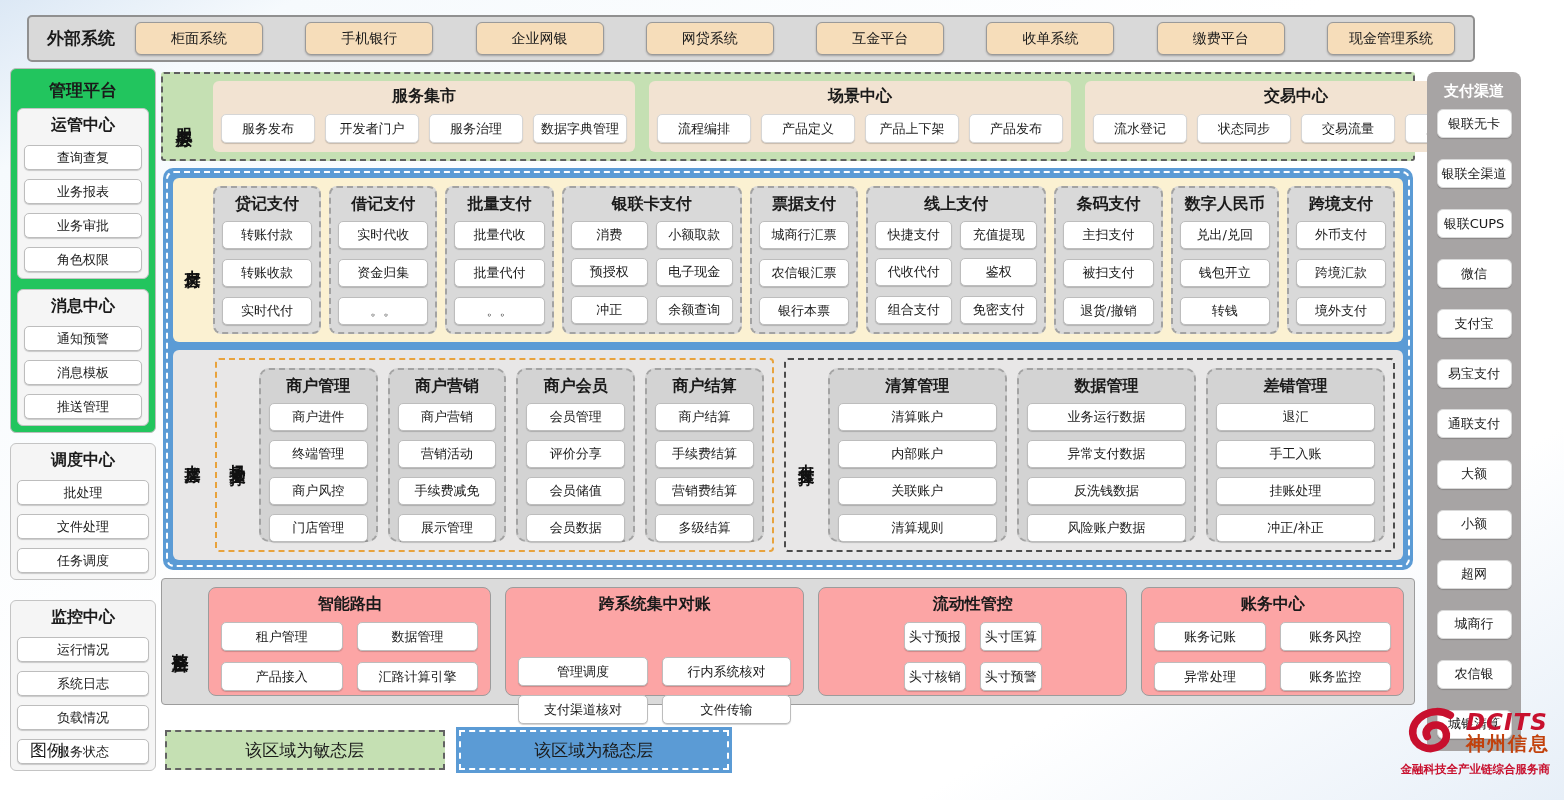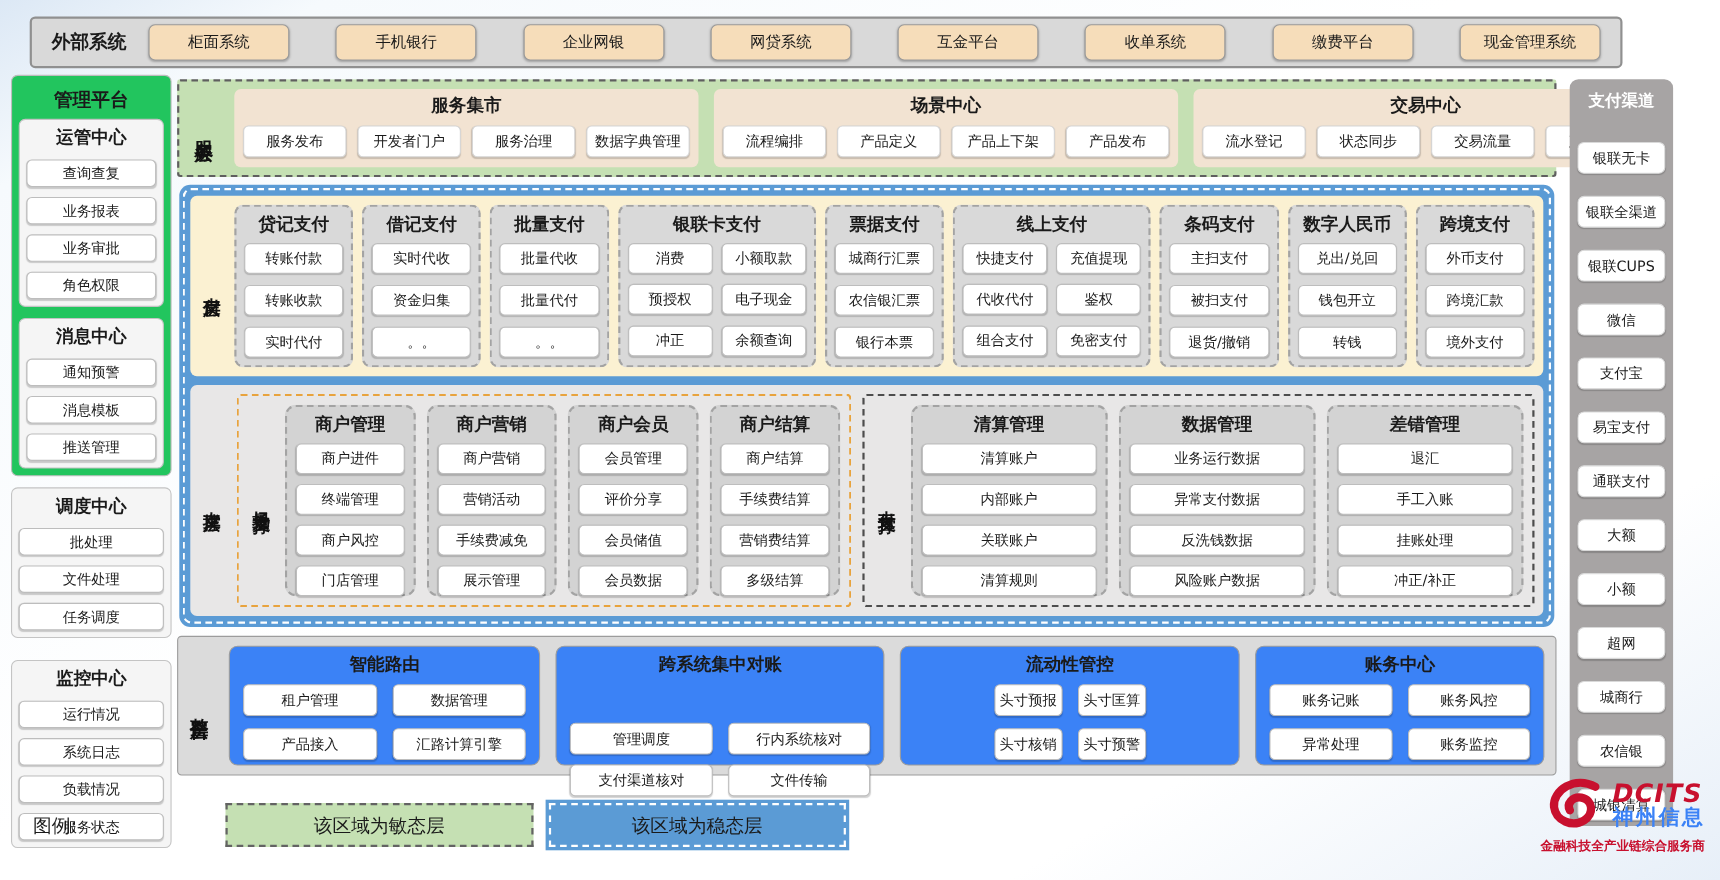--- a/index.html
+++ b/index.html
@@ -61,44 +61,44 @@
   .sup-group .vlabel{width:24px;font-size:16px;letter-spacing:2px;}
   .scol{flex:1;background:#d3d3d3;border:2px dashed #a3a3a3;border-radius:10px;box-sizing:border-box;
       padding:6px 8px 8px;display:flex;flex-direction:column;min-width:0;}
   .scol.wider{flex:1.25;}
   .shd{font-weight:bold;font-size:16px;text-align:center;margin-bottom:6px;white-space:nowrap;}
   .sitems{display:flex;flex-direction:column;gap:9px;flex:1;justify-content:space-between;}
   
   .integration{position:absolute;left:161px;top:578px;width:1254px;height:127px;background:#dbdbdb;border:1px solid #9c9c9c;
       border-radius:4px;box-sizing:border-box;display:flex;align-items:stretch;padding:8px 10px 8px 6px;gap:14px;}
   .integration .vlabel{width:26px;font-size:17px;letter-spacing:2px;}
-  .igroup{flex:1;background:#3b82f6;border:1px solid #9c9c9c;border-radius:8px;box-sizing:border-box;
+  .igroup{flex:1;background:#fca5a5;border:1px solid #9c9c9c;border-radius:8px;box-sizing:border-box;
       padding:4px 12px 2px;display:flex;flex-direction:column;}
   .ig-title{font-weight:bold;font-size:16px;text-align:center;margin:2px 0 7px;}
   .ig-items{display:grid;grid-template-columns:1fr 1fr;gap:9px 14px;flex:1;}
   .ig-items .wb{height:27px;}
   .igroup.g1{flex:1.06;gap:35px;}.igroup.g2{flex:1.1;align-items:center;}.igroup.g3{flex:0.92;}
   
   .rsidebar{position:absolute;left:1427px;top:72px;width:94px;height:679px;background:#a7a4a4;border-radius:8px;
-      box-sizing:border-box;padding:8px 7px 12px;display:flex;flex-direction:column;}
+      box-sizing:border-box;padding:8px 7px 12px;display:flex;flex-direction:column;align-items:center;}
   .rs-title{color:#fff;font-weight:bold;font-size:15px;text-align:center;margin:2px 0 8px;white-space:nowrap;}
   .rs-items{flex:1;display:flex;flex-direction:column;justify-content:space-between;}
-  .rs-items .wb{height:27px;border-radius:6px;font-size:13px;border:1px solid #d9d9d9;margin-top:20px;}
+  .rs-items .wb{height:27px;border-radius:6px;font-size:13px;border:1px solid #d9d9d9;}
   
   .legend{position:absolute;left:30px;top:730px;display:flex;align-items:center;}
   .legend-label{font-size:17px;margin-right:95px;}
   .legend-box{width:280px;height:40px;display:flex;align-items:center;justify-content:center;font-size:17px;box-sizing:border-box;}
-  .legend-box.agile{background:#c5e0b3;border:2px dashed #636363;margin-right:14px;margin-left:40px;}
+  .legend-box.agile{background:#c5e0b3;border:2px dashed #636363;margin-right:14px;}
   .legend-box.stable-b{background:#5b9bd5;border:2px dashed #ffffff;box-shadow:0 0 0 3px #5b9bd5;width:270px;}
   
   .logo{position:absolute;right:14px;top:706px;width:190px;display:flex;flex-wrap:wrap;align-items:center;justify-content:flex-end;}
   .logo-mark{width:58px;height:52px;margin-right:4px;}
   .logo-text{display:flex;flex-direction:column;align-items:flex-start;line-height:1.05;}
   .logo-brand{color:#c8102e;font-weight:bold;font-style:italic;font-size:23px;letter-spacing:1px;}
-  .logo-company{color:#3b82f6;font-weight:bold;font-size:19px;letter-spacing:2px;}
+  .logo-company{color:#c2410c;font-weight:bold;font-size:19px;letter-spacing:2px;}
   .logo-tagline{color:#c8102e;font-weight:bold;font-size:11.5px;width:100%;text-align:right;margin-top:4px;white-space:nowrap;}
 </style>
 </head>
 <body>
 
 <div class="topbar">
   <div class="topbar-label">外部系统</div>
   <div class="topbar-items">
     <div class="tan-btn">柜面系统</div>
     <div class="tan-btn">手机银行</div>

